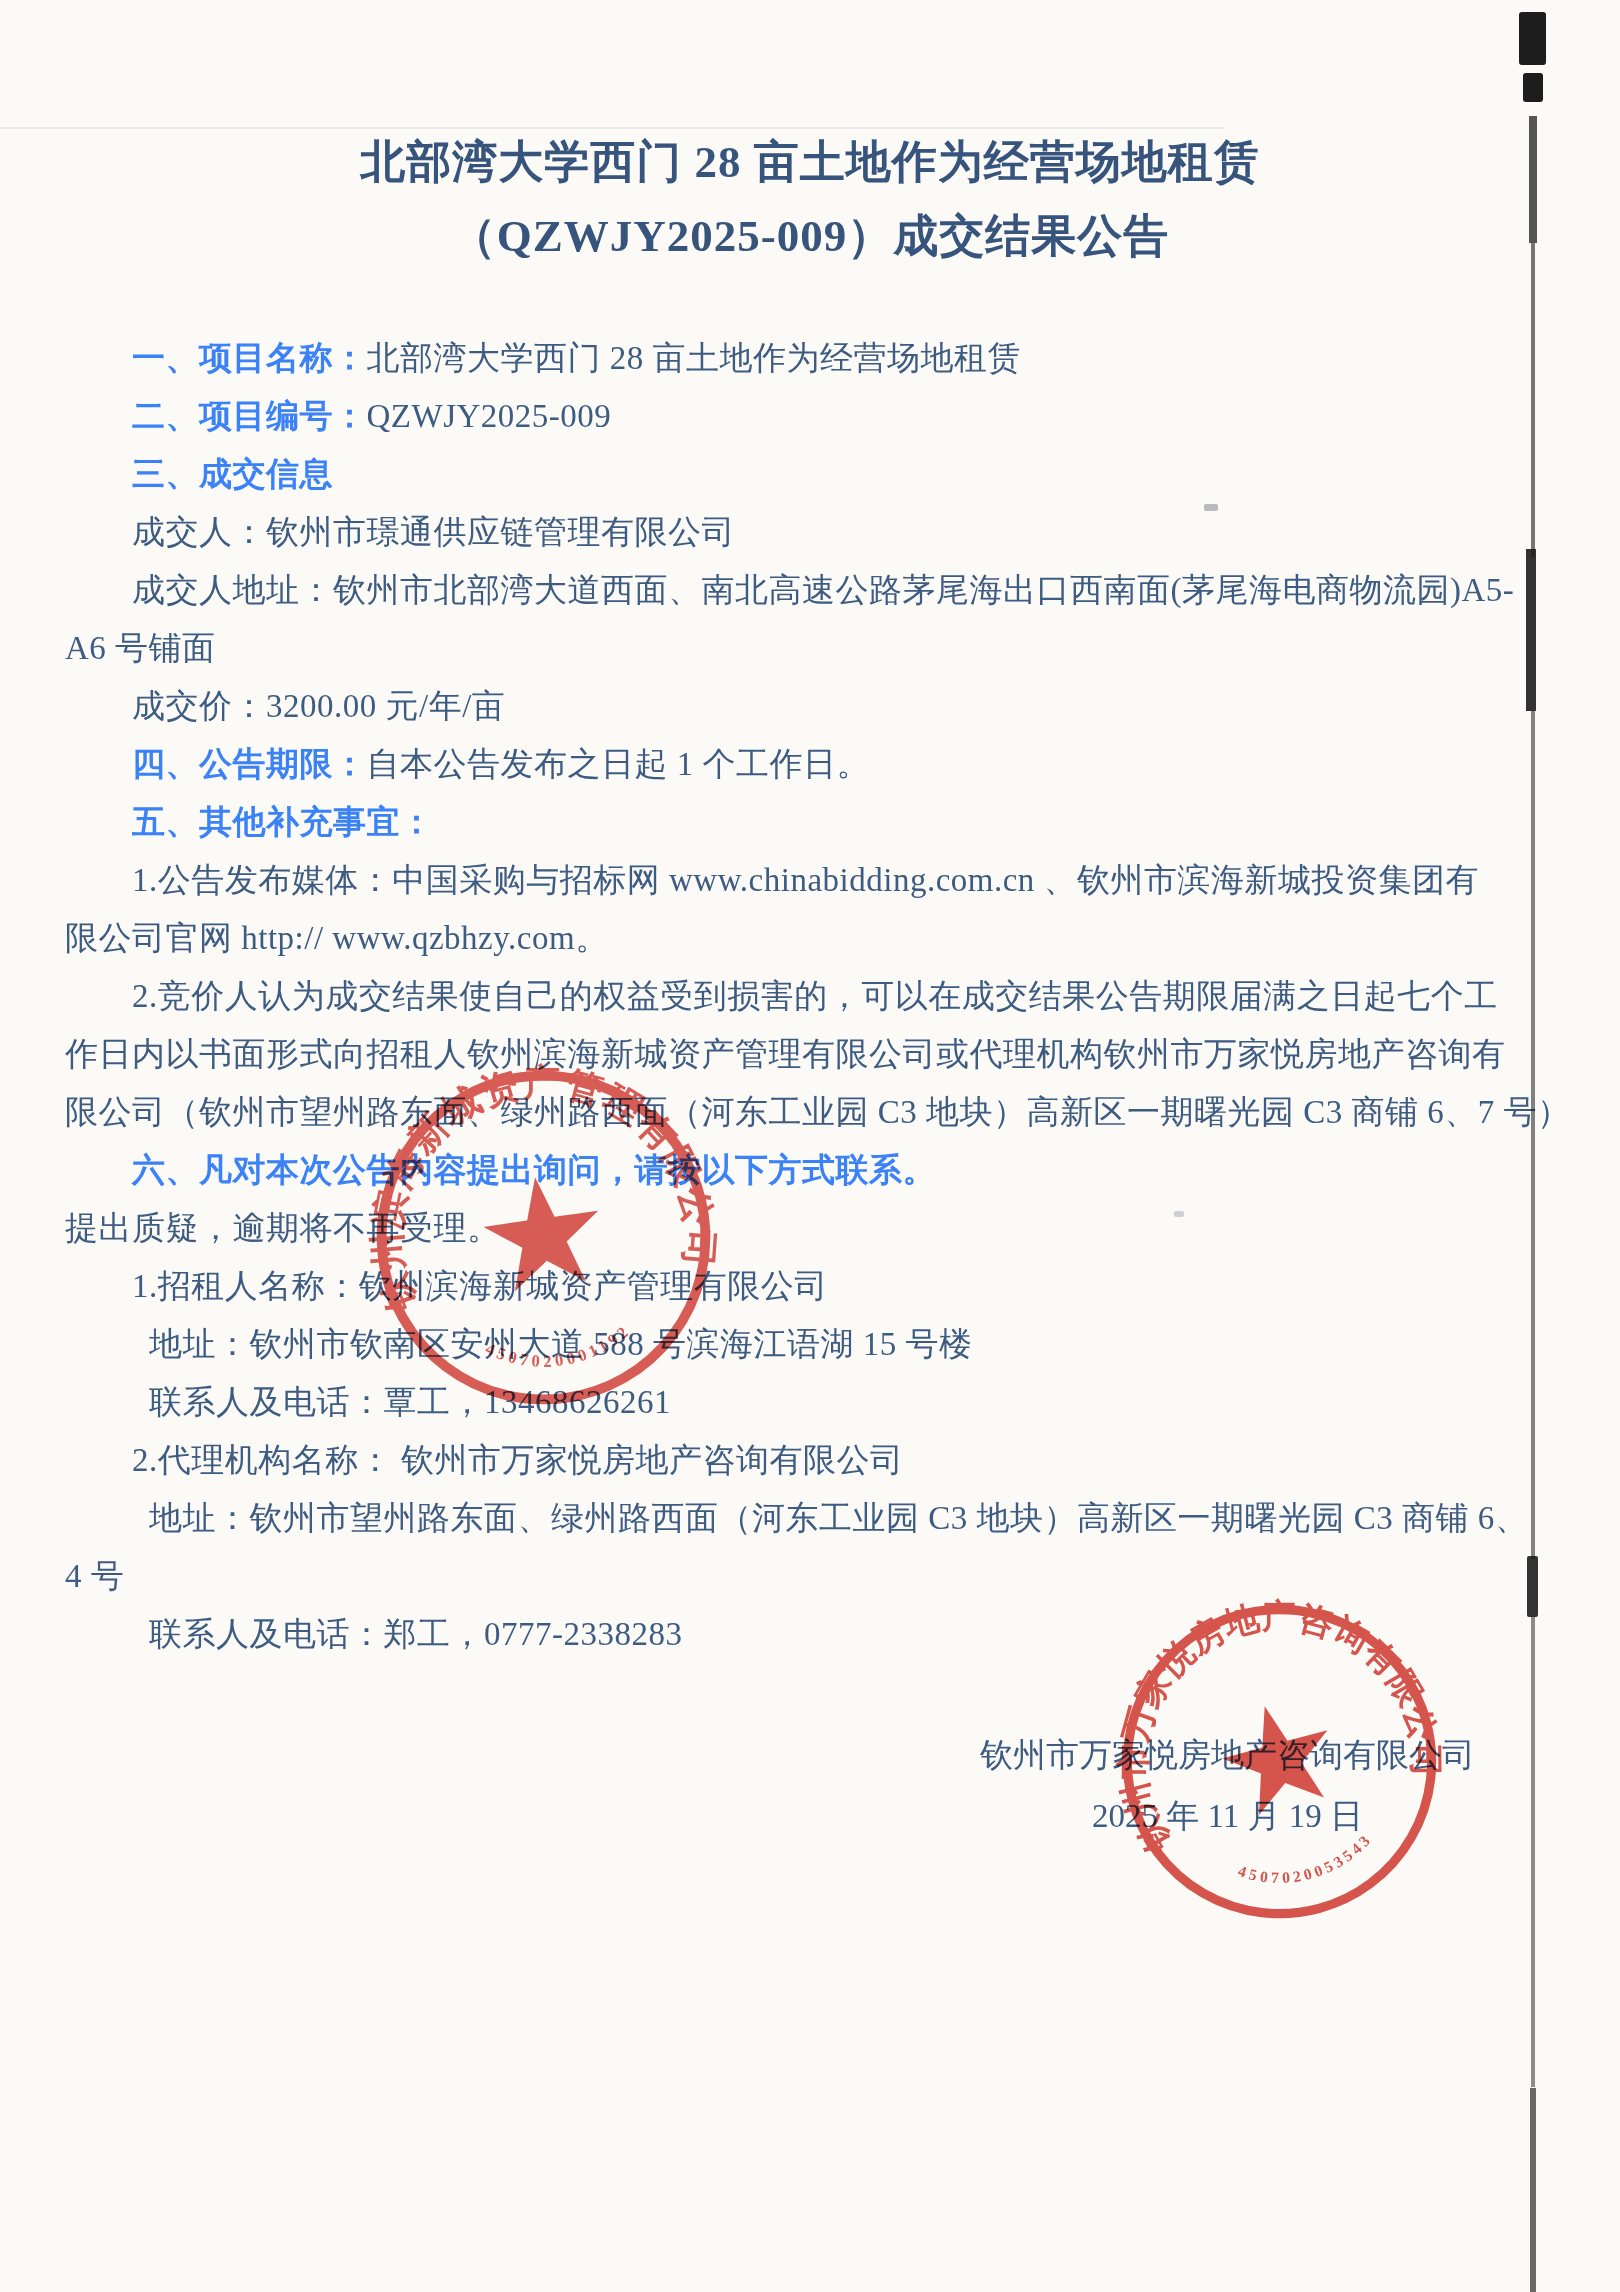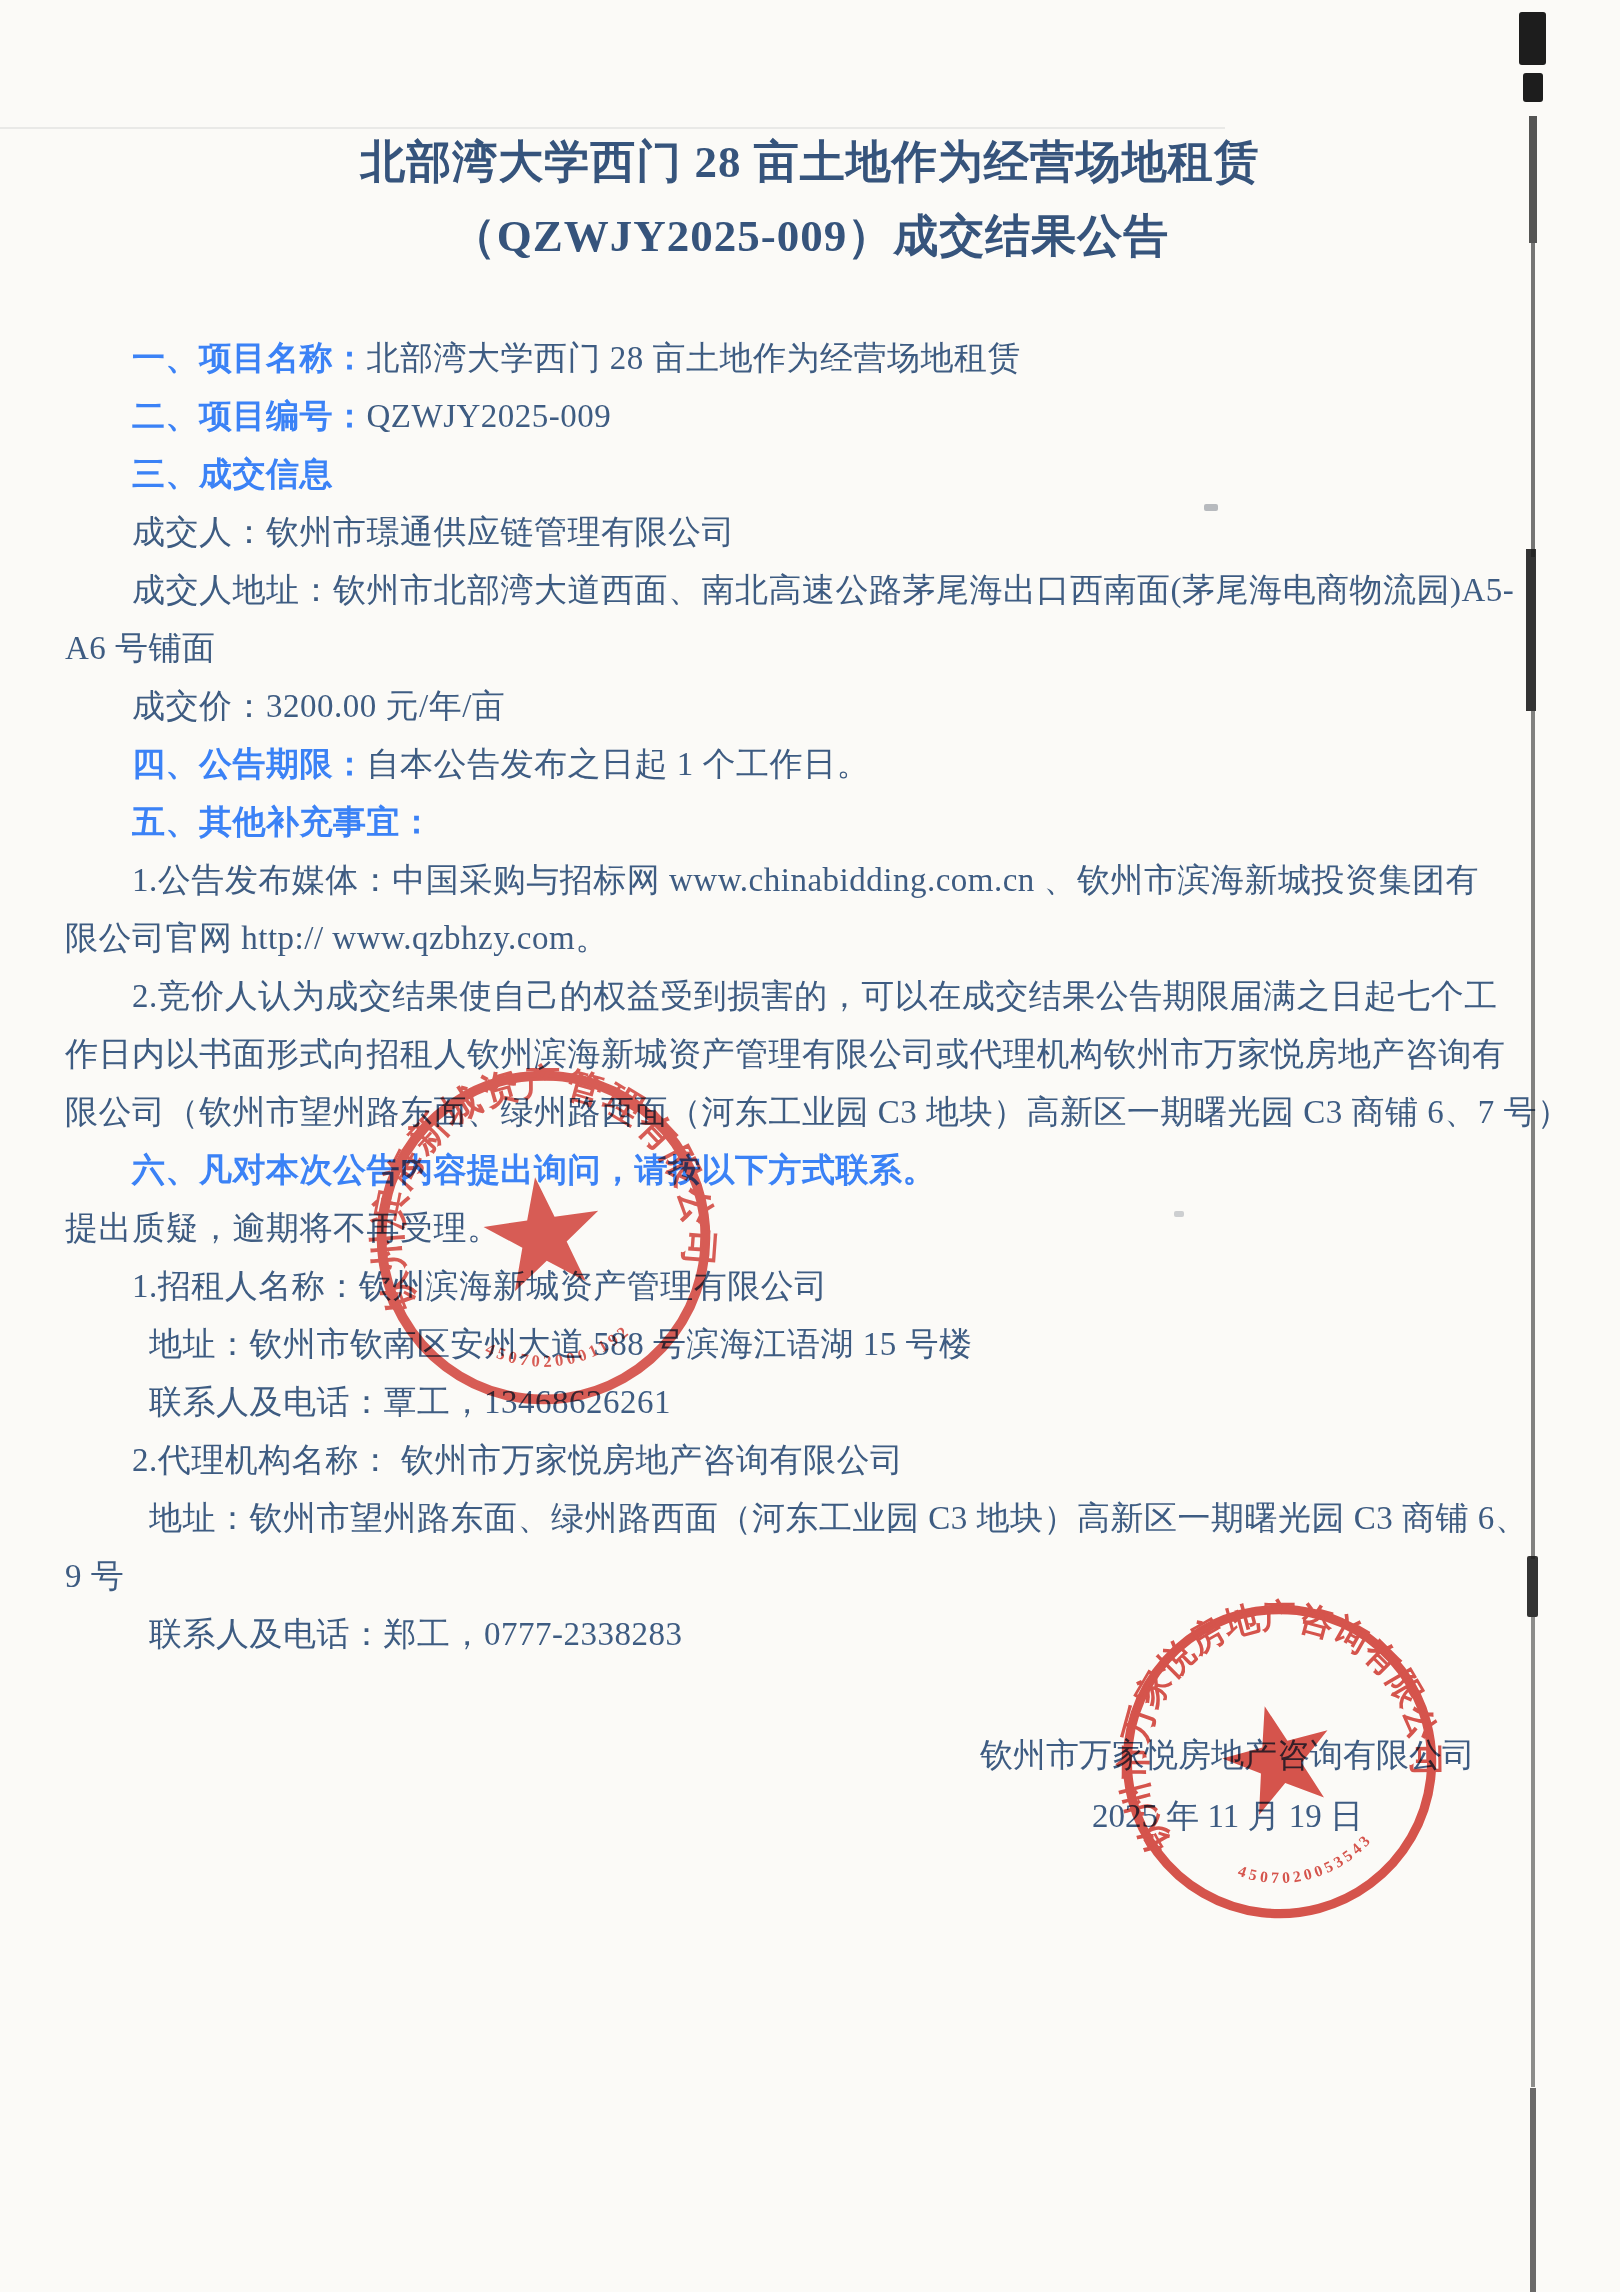--- a/index.html
+++ b/index.html
@@ -89,21 +89,21 @@
       <p class="ln ind2"><b></b><span>2.竞价人认为成交结果使自己的权益受到损害的，可以在成交结果公告期限届满之日起七个工</span></p>
       <p class="ln ind0"><b></b><span>作日内以书面形式向招租人钦州滨海新城资产管理有限公司或代理机构钦州市万家悦房地产咨询有</span></p>
       <p class="ln ind0"><b></b><span>限公司（钦州市望州路东面、绿州路西面（河东工业园 C3 地块）高新区一期曙光园 C3 商铺 6、7 号）</span></p>
       <p class="ln ind2"><b>六、凡对本次公告内容提出询问，请按以下方式联系。</b><span></span></p>
       <p class="ln ind0"><b></b><span>提出质疑，逾期将不再受理。</span></p>
       <p class="ln ind2"><b></b><span>1.招租人名称：钦州滨海新城资产管理有限公司</span></p>
       <p class="ln ind25"><b></b><span>地址：钦州市钦南区安州大道 588 号滨海江语湖 15 号楼</span></p>
       <p class="ln ind25"><b></b><span>联系人及电话：覃工，13468626261</span></p>
       <p class="ln ind2"><b></b><span>2.代理机构名称：  钦州市万家悦房地产咨询有限公司</span></p>
       <p class="ln ind25"><b></b><span>地址：钦州市望州路东面、绿州路西面（河东工业园 C3 地块）高新区一期曙光园 C3 商铺 6、</span></p>
-      <p class="ln ind0"><b></b><span>9 号</span></p>
+      <p class="ln ind0"><b></b><span>4 号</span></p>
       <p class="ln ind25"><b></b><span>联系人及电话：郑工，0777-2338283</span></p>
     </div>
   </div>
 
   <div class="signature">
     <div>钦州市万家悦房地产咨询有限公司</div>
     <div>2025 年 11 月 19 日</div>
   </div>
 
   <div class="stamp" id="stamp1">

